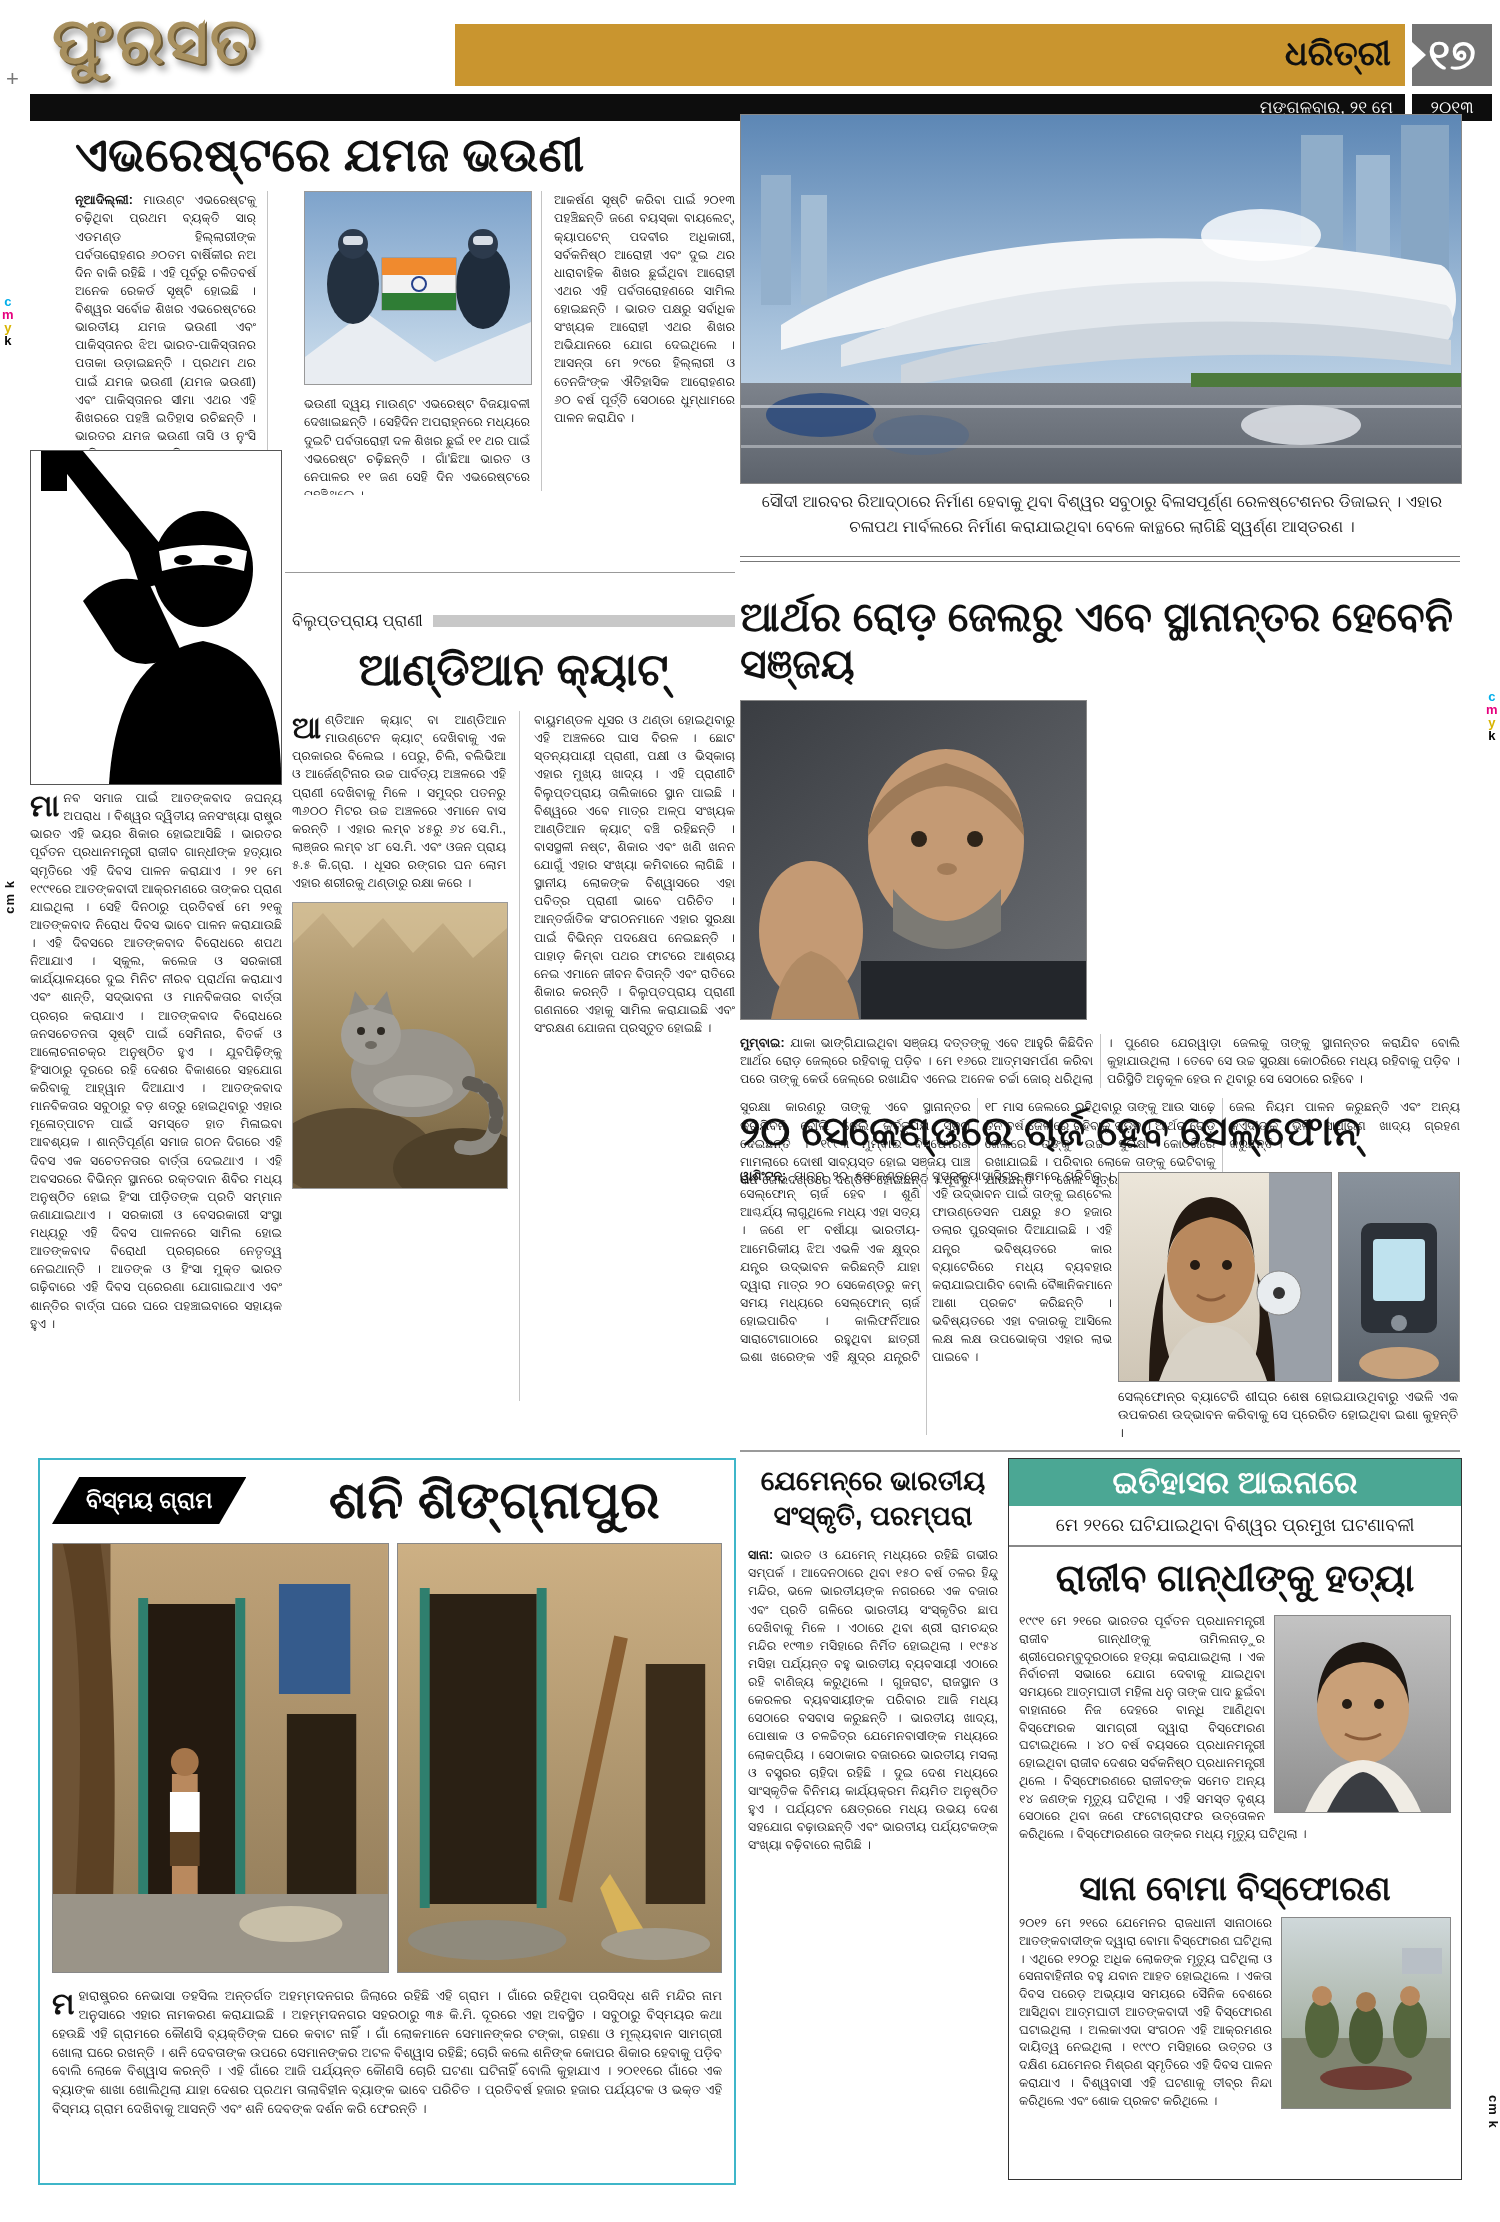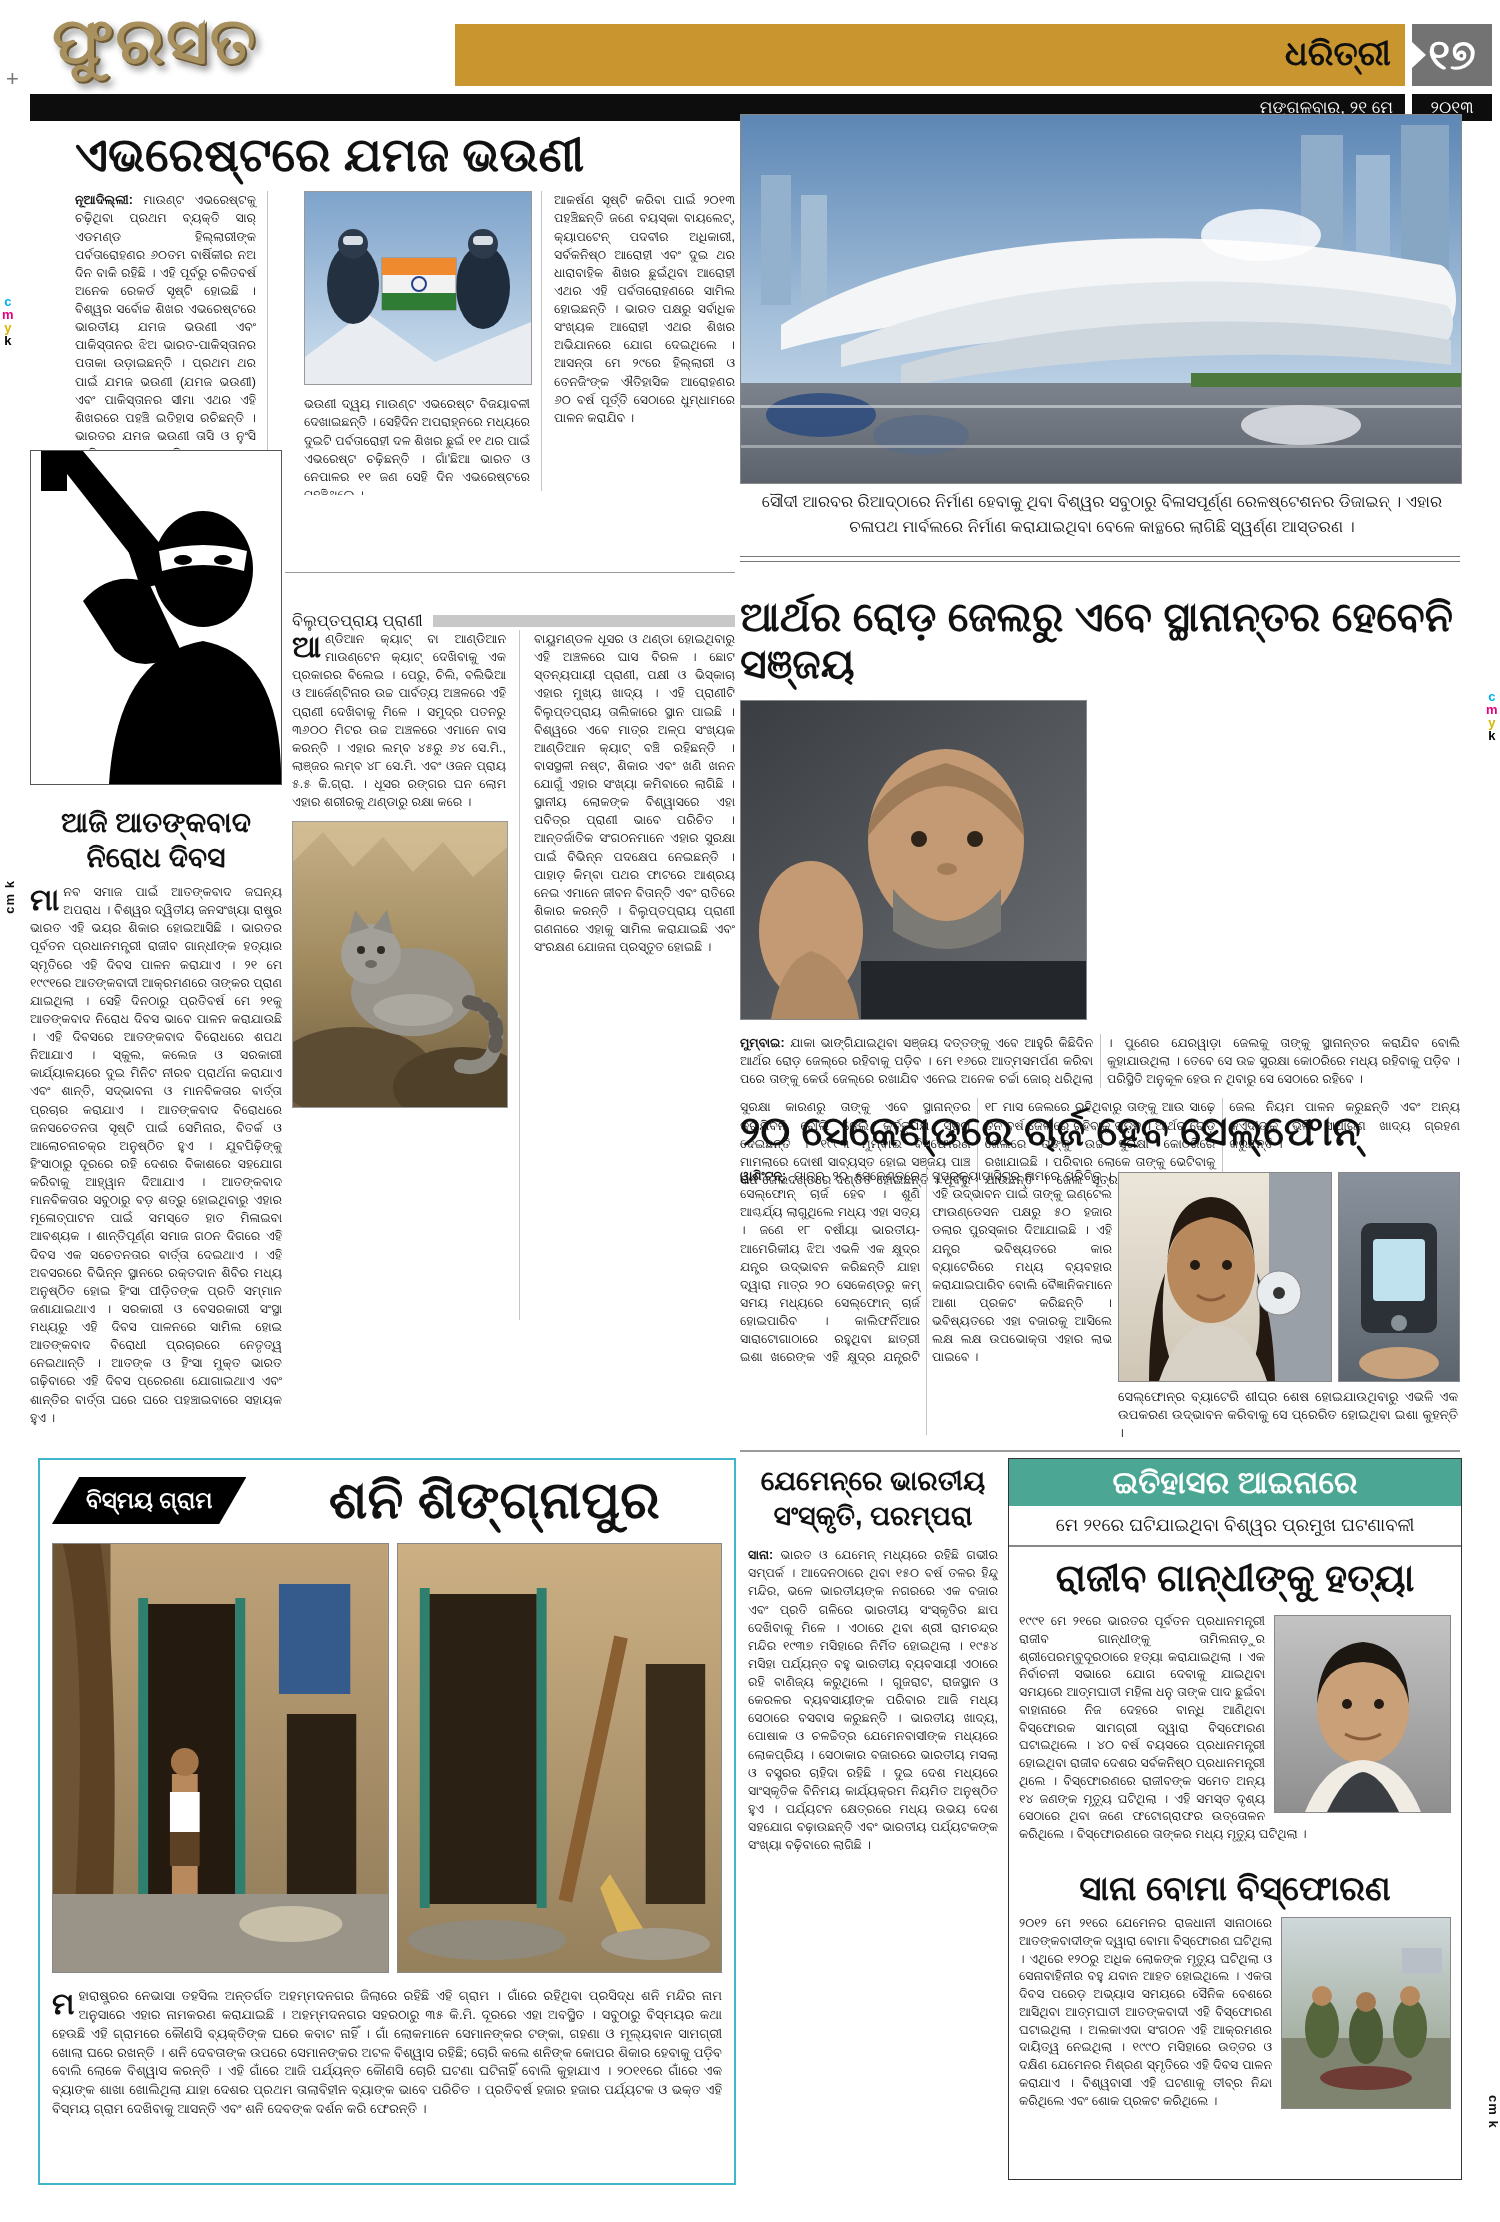--- a/index.html
+++ b/index.html
@@ -183,29 +183,29 @@
       <polygon points="18,0 52,0 150,118 128,140" fill="#000"></polygon>
       <rect x="10" y="0" width="26" height="40" fill="#000"></rect>
       <polygon points="96,96 160,86 176,120 110,138" fill="#000"></polygon>
       <ellipse cx="172" cy="118" rx="50" ry="58" fill="#000"></ellipse>
       <path d="M128,100 Q172,88 216,100 L213,120 Q172,108 131,120 Z" fill="#fff"></path>
       <ellipse cx="152" cy="109" rx="9" ry="5" fill="#000"></ellipse>
       <ellipse cx="192" cy="109" rx="9" ry="5" fill="#000"></ellipse>
       <path d="M78,333 Q86,205 172,190 Q252,205 250,333 Z" fill="#000"></path>
       <path d="M52,150 Q80,118 118,132 L150,200 Q112,226 84,200 Z" fill="#000"></path>
     </svg>
-    <h3>ଆଜି ଆତଙ୍କବାଦ ନିରୋଧ ଦିବସ</h3>
     <div class="body-txt"><span class="dropcap">ମା</span><span>ନବ ସମାଜ ପାଇଁ ଆତଙ୍କବାଦ ଜଘନ୍ୟ ଅପରାଧ । ବିଶ୍ୱର ଦ୍ୱିତୀୟ ଜନସଂଖ୍ୟା ରାଷ୍ଟ୍ର ଭାରତ ଏହି ଭୟର ଶିକାର ହୋଇଆସିଛି । ଭାରତର ପୂର୍ବତନ ପ୍ରଧାନମନ୍ତ୍ରୀ ରାଜୀବ ଗାନ୍ଧୀଙ୍କ ହତ୍ୟାର ସ୍ମୃତିରେ ଏହି ଦିବସ ପାଳନ କରାଯାଏ । ୨୧ ମେ ୧୯୯୧ରେ ଆତଙ୍କବାଦୀ ଆକ୍ରମଣରେ ତାଙ୍କର ପ୍ରାଣ ଯାଇଥିଲା । ସେହି ଦିନଠାରୁ ପ୍ରତିବର୍ଷ ମେ ୨୧କୁ ଆତଙ୍କବାଦ ନିରୋଧ ଦିବସ ଭାବେ ପାଳନ କରାଯାଉଛି । ଏହି ଦିବସରେ ଆତଙ୍କବାଦ ବିରୋଧରେ ଶପଥ ନିଆଯାଏ । ସ୍କୁଲ, କଲେଜ ଓ ସରକାରୀ କାର୍ଯ୍ୟାଳୟରେ ଦୁଇ ମିନିଟ ନୀରବ ପ୍ରାର୍ଥନା କରାଯାଏ ଏବଂ ଶାନ୍ତି, ସଦ୍ଭାବନା ଓ ମାନବିକତାର ବାର୍ତ୍ତା ପ୍ରଚାର କରାଯାଏ । ଆତଙ୍କବାଦ ବିରୋଧରେ ଜନସଚେତନତା ସୃଷ୍ଟି ପାଇଁ ସେମିନାର, ବିତର୍କ ଓ ଆଲୋଚନାଚକ୍ର ଅନୁଷ୍ଠିତ ହୁଏ । ଯୁବପିଢ଼ିଙ୍କୁ ହିଂସାଠାରୁ ଦୂରରେ ରହି ଦେଶର ବିକାଶରେ ସହଯୋଗ କରିବାକୁ ଆହ୍ୱାନ ଦିଆଯାଏ । ଆତଙ୍କବାଦ ମାନବିକତାର ସବୁଠାରୁ ବଡ଼ ଶତ୍ରୁ ହୋଇଥିବାରୁ ଏହାର ମୂଳୋତ୍ପାଟନ ପାଇଁ ସମସ୍ତେ ହାତ ମିଳାଇବା ଆବଶ୍ୟକ । ଶାନ୍ତିପୂର୍ଣ୍ଣ ସମାଜ ଗଠନ ଦିଗରେ ଏହି ଦିବସ ଏକ ସଚେତନତାର ବାର୍ତ୍ତା ଦେଇଥାଏ । ଏହି ଅବସରରେ ବିଭିନ୍ନ ସ୍ଥାନରେ ରକ୍ତଦାନ ଶିବିର ମଧ୍ୟ ଅନୁଷ୍ଠିତ ହୋଇ ହିଂସା ପୀଡ଼ିତଙ୍କ ପ୍ରତି ସମ୍ମାନ ଜଣାଯାଇଥାଏ । ସରକାରୀ ଓ ବେସରକାରୀ ସଂସ୍ଥା ମଧ୍ୟରୁ ଏହି ଦିବସ ପାଳନରେ ସାମିଲ ହୋଇ ଆତଙ୍କବାଦ ବିରୋଧୀ ପ୍ରଚାରରେ ନେତୃତ୍ୱ ନେଇଥାନ୍ତି । ଆତଙ୍କ ଓ ହିଂସା ମୁକ୍ତ ଭାରତ ଗଢ଼ିବାରେ ଏହି ଦିବସ ପ୍ରେରଣା ଯୋଗାଇଥାଏ ଏବଂ ଶାନ୍ତିର ବାର୍ତ୍ତା ଘରେ ଘରେ ପହଞ୍ଚାଇବାରେ ସହାୟକ ହୁଏ ।</span></div>
   </div>
 
   <div class="abs cat">
     <div class="kicker-row">
       <span class="k-label">ବିଲୁପ୍ତପ୍ରାୟ ପ୍ରାଣୀ</span>
       <span class="k-bar"></span>
     </div>
+    <h2>ଆଣ୍ଡିଆନ କ୍ୟାଟ୍</h2>
     <div class="cat-cols">
       <div class="cat-col first">
         <div class="body-txt"><span class="dropcap">ଆ</span><span>ଣ୍ଡିଆନ କ୍ୟାଟ୍ ବା ଆଣ୍ଡିଆନ ମାଉଣ୍ଟେନ କ୍ୟାଟ୍ ଦେଖିବାକୁ ଏକ ପ୍ରକାରର ବିଲେଇ । ପେରୁ, ଚିଲି, ବଲିଭିଆ ଓ ଆର୍ଜେଣ୍ଟିନାର ଉଚ୍ଚ ପାର୍ବତ୍ୟ ଅଞ୍ଚଳରେ ଏହି ପ୍ରାଣୀ ଦେଖିବାକୁ ମିଳେ । ସମୁଦ୍ର ପତନରୁ ୩୬୦୦ ମିଟର ଉଚ୍ଚ ଅଞ୍ଚଳରେ ଏମାନେ ବାସ କରନ୍ତି । ଏହାର ଲମ୍ବ ୪୫ରୁ ୬୪ ସେ.ମି., ଲାଞ୍ଜର ଲମ୍ବ ୪୮ ସେ.ମି. ଏବଂ ଓଜନ ପ୍ରାୟ ୫.୫ କି.ଗ୍ରା. । ଧୂସର ରଙ୍ଗର ଘନ ଲୋମ ଏହାର ଶରୀରକୁ ଥଣ୍ଡାରୁ ରକ୍ଷା କରେ ।</span></div>
         <svg class="cat-photo" viewBox="0 0 214 285" preserveAspectRatio="none">
           <defs>
               <linearGradient id="grass" x1="0" y1="0" x2="0" y2="1">
             <stop offset="0" stop-color="#c7b088"></stop>
                 <stop offset="0.5" stop-color="#a08a5e"></stop>
                 <stop offset="1" stop-color="#6f5d40"></stop>
               </linearGradient>

